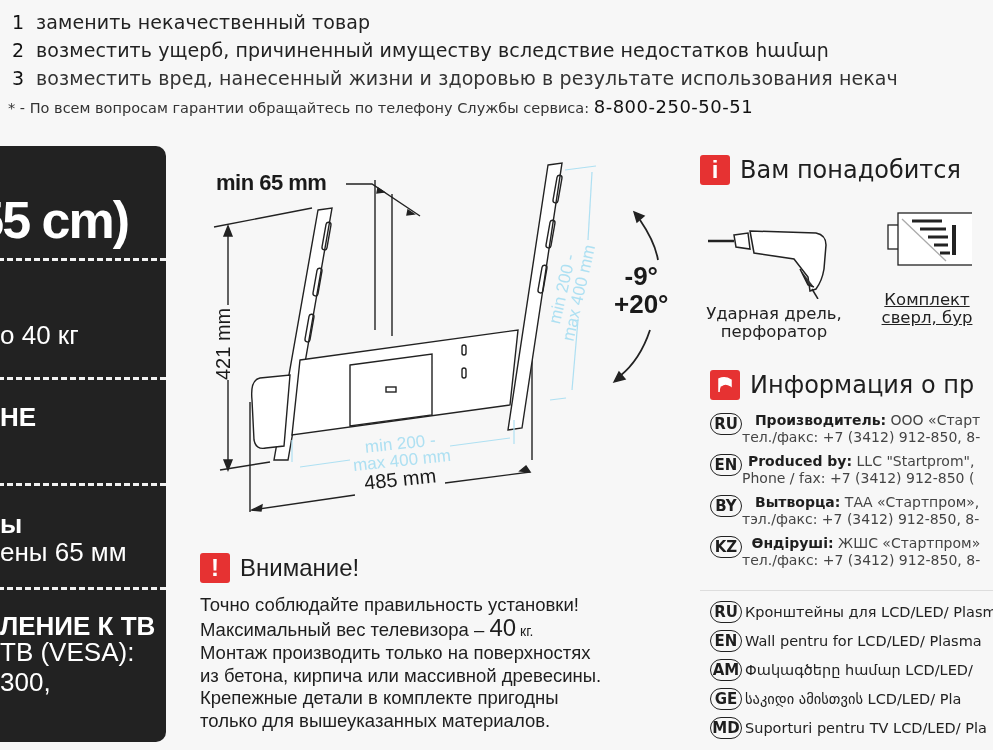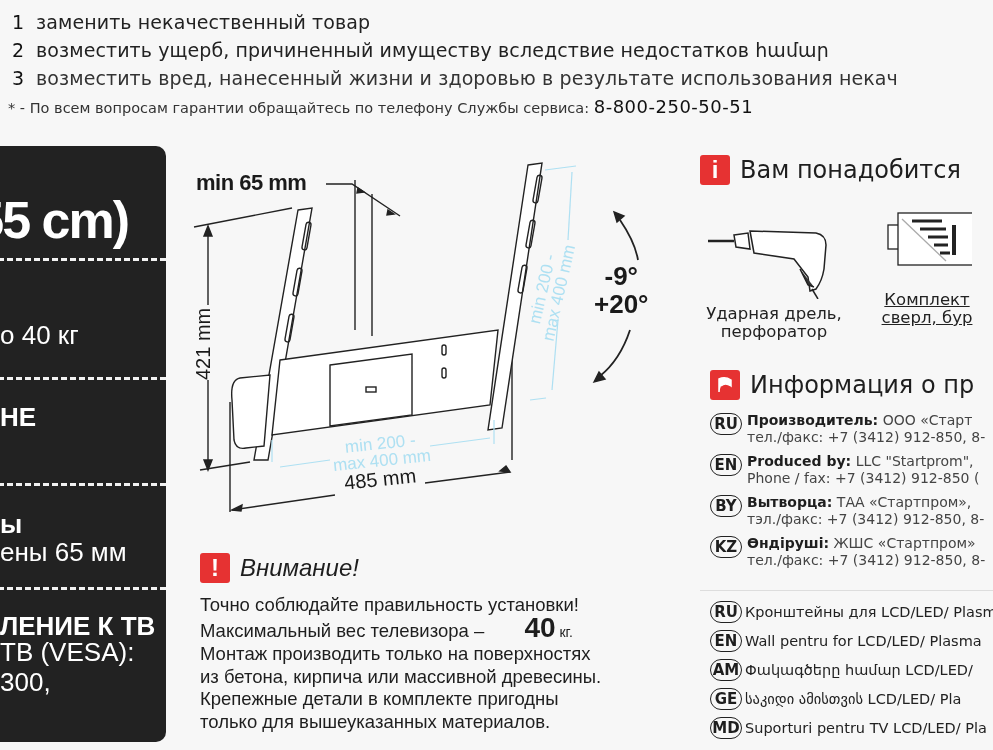--- a/index.html
+++ b/index.html
@@ -15,55 +15,55 @@
   .note .phone { font-size: 18px; color: #111; letter-spacing: 0.5px; }
 
   
   .dark-panel { position: absolute; left: -20px; top: 146px; width: 186px; height: 596px; background: #222; border-radius: 10px; color: #fff; overflow: hidden; font-family: "Liberation Sans", sans-serif; }
   .dp-size { position: absolute; right: 38px; top: 44px; font-size: 52px; font-weight: bold; letter-spacing: -2px; white-space: nowrap; }
   .dash { position: absolute; left: 0; width: 100%; border-top: 3px dashed #f2f2f2; }
   .dp-text { position: absolute; left: 20px; white-space: nowrap; font-size: 26px; line-height: 28px; }
   .dp-text.bold { font-weight: bold; }
 
   
-  .diagram { position: absolute; left: 180px; top: 150px; width: 480px; height: 390px; }
+  .diagram { position: absolute; left: 200px; top: 150px; width: 480px; height: 390px; }
   .diagram svg { position: absolute; left: 0; top: 0; }
   .d-label { position: absolute; white-space: nowrap; font-family: "Liberation Sans", sans-serif; color: #1a1a1a; }
   .d-min65 { left: 16px; top: 20px; font-size: 22px; font-weight: bold; letter-spacing: -0.5px; }
   .d-421 { left: 12px; top: 175px; font-size: 20px; transform: rotate(-90deg); transform-origin: left top; top: 230px; }
   .d-485 { left: 164px; top: 318px; font-size: 20px; transform: rotate(-6deg); }
   .d-angle { left: 414px; top: 112px; font-size: 26px; font-weight: bold; line-height: 28px; text-align: center; }
   .d-blue { color: #aee0f2; font-size: 17px; line-height: 17px; }
   .d-vesa-h { left: 152px; top: 285px; transform: rotate(-6deg); text-align: center; }
   .d-vesa-v { left: 343px; top: 160px; transform: rotate(-77deg); transform-origin: left top; top: 185px; text-align: center; }
 
   
   .attention { position: absolute; left: 200px; top: 548px; width: 470px; }
   .att-head { display: flex; align-items: center; height: 40px; }
   .red-box { width: 30px; height: 30px; background: #e63232; border-radius: 3px; color: #fff; display: flex; align-items: center; justify-content: center; font-weight: bold; font-family: "Liberation Sans", sans-serif; font-size: 24px; }
-  .att-title { margin-left: 10px; font-size: 24px; font-family: "Liberation Sans", sans-serif; color: #1e1e1e; font-style: italic; }
+  .att-title { margin-left: 10px; font-size: 24px; font-family: "Liberation Sans", sans-serif; color: #1e1e1e; }
   .att-body { margin-top: 6px; font-family: "Liberation Sans", sans-serif; font-size: 18.5px; line-height: 22.5px; color: #1e1e1e; white-space: nowrap; }
-  .att-body .big { font-weight: bold; font-size: 28px; margin-left: 35px; }
+  .att-body .big { font-weight: normal; font-size: 24px; }
   .att-body .small { font-size: 14px; }
 
   
   .tools { position: absolute; left: 700px; top: 150px; width: 300px; }
   .tools-head { display: flex; align-items: center; height: 40px; }
   .tools-title { margin-left: 10px; font-size: 24px; color: #1e1e1e; white-space: nowrap; }
   .tool { position: absolute; text-align: center; white-space: nowrap; font-size: 16.5px; line-height: 18px; color: #222; }
   .tool svg { display: block; margin: 0 auto; }
 
   
   .info { position: absolute; left: 710px; top: 368px; width: 290px; }
   .info-head { display: flex; align-items: center; height: 34px; }
   .info-title { margin-left: 10px; font-size: 24px; color: #1e1e1e; white-space: nowrap; }
   .info-rows { margin-top: 10px; }
   .info-row { display: flex; height: 41px; }
   .lang { width: 32px; height: 22px; border: 1.5px solid #222; border-radius: 11px; font-size: 15px; font-weight: bold; display: flex; align-items: center; justify-content: center; flex-shrink: 0; margin-top: 1px; }
-  .info-text { margin-left: 5px; font-size: 14px; line-height: 17px; white-space: nowrap; color: #444; }
+  .info-text { font-size: 14px; line-height: 17px; white-space: nowrap; color: #444; text-align: right; }
   .info-text b { color: #1e1e1e; }
 
   .divider { position: absolute; left: 700px; top: 590px; width: 300px; border-top: 1px solid #ddd; }
 
   .mounts { position: absolute; left: 710px; top: 597px; width: 290px; }
   .mount-row { display: flex; align-items: center; height: 29px; }
   .mount-row .lang { margin-top: 0; }
   .mount-text { margin-left: 3px; font-size: 14.5px; white-space: nowrap; color: #222; }
 </style>
 </head>

